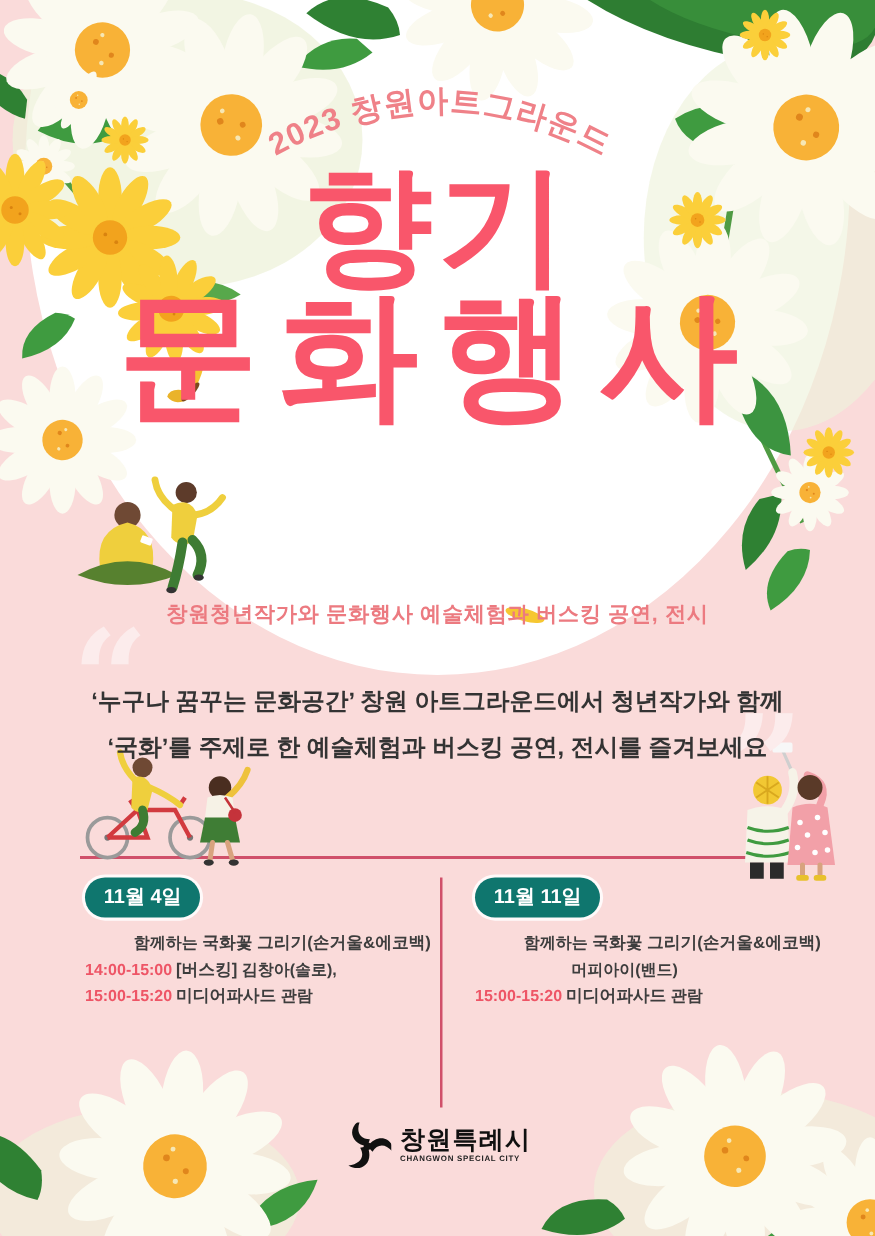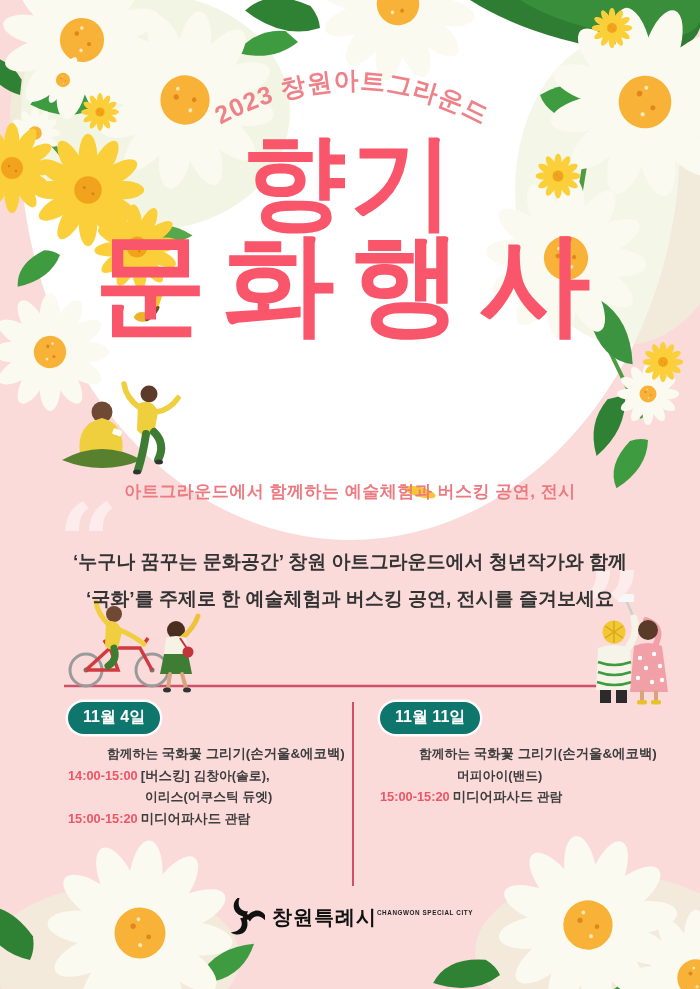--- a/index.html
+++ b/index.html
@@ -32,21 +32,21 @@
          padding:5px 15px 6px;border-radius:17px;box-shadow:0 0 0 2.5px rgba(255,255,255,0.85);}
   .rows{margin-top:9px;}
   .srow{font-size:12.8px;line-height:21.5px;color:#3d3d3d;font-weight:600;white-space:nowrap;}
   .srow .time{color:#ee5566;font-weight:700;margin-right:3px;}
   .srow .b{font-weight:800;font-size:13.4px;}
   .ind1{padding-left:36px;}
   .ind2{padding-left:74px;}
 
   .footer{position:absolute;top:898px;left:0;width:700px;display:flex;
           justify-content:center;align-items:center;gap:7px;}
-  .citytext{display:flex;flex-direction:row;line-height:1;}
+  .citytext{display:flex;flex-direction:column;line-height:1;}
   .cityname{font-size:20px;font-weight:800;color:#101010;letter-spacing:1px;}
   .citysub{font-size:6.3px;color:#222;letter-spacing:0.6px;margin-top:3px;font-weight:600;}
 </style>
 </head>
 <body>
 
 <div class="poster">
 
   <div class="white-circle"></div>
 
@@ -233,36 +233,35 @@
       <rect x="49" y="98" width="10" height="4.5" rx="2" fill="#e8c12c"></rect>
       <rect x="63" y="98" width="10" height="4.5" rx="2" fill="#e8c12c"></rect>
     </g>
   </svg>
 
   <div class="title">
     <div class="t2">향기</div>
     <div class="t3">문화행사</div>
   </div>
 
-  <div class="subtitle">아트그라운드에서 함께하는 예술체험과 버스킹 공연, 전시</div>
+  <div class="subtitle">창원청년작가와 문화행사 예술체험과 버스킹 공연, 전시</div>
 
   <div class="quote q-open">“</div>
   <div class="quote q-close">”</div>
 
   <div class="intro">
     <div>‘누구나 꿈꾸는 문화공간’ 창원 아트그라운드에서 청년작가와 함께</div>
     <div>‘국화’를 주제로 한 예술체험과 버스킹 공연, 전시를 즐겨보세요</div>
   </div>
 
   <div class="sched sched-left">
     <div class="badge"><span>11월 4일</span></div>
     <div class="rows">
       <div class="srow ind1"><span class="time"></span><span>함께하는 </span><span class="b">국화꽃 그리기(손거울&amp;에코백)</span><span></span></div>
       <div class="srow"><span class="time">14:00-15:00</span><span></span><span class="b">[버스킹]</span><span> 김창아(솔로),</span></div>
-      <div class="srow ind2"><span class="time"></span><span></span><span class="b"></span><span>이리스(어쿠스틱 듀엣)</span></div>
       <div class="srow"><span class="time">15:00-15:20</span><span></span><span class="b">미디어파사드</span><span> 관람</span></div>
     </div>
   </div>
 
   <div class="sched sched-right">
     <div class="badge"><span>11월 11일</span></div>
     <div class="rows">
       <div class="srow ind1"><span class="time"></span><span>함께하는 </span><span class="b">국화꽃 그리기(손거울&amp;에코백)</span><span></span></div>
       <div class="srow ind2"><span class="time"></span><span></span><span class="b"></span><span>머피아이(밴드)</span></div>
       <div class="srow"><span class="time">15:00-15:20</span><span></span><span class="b">미디어파사드</span><span> 관람</span></div>

